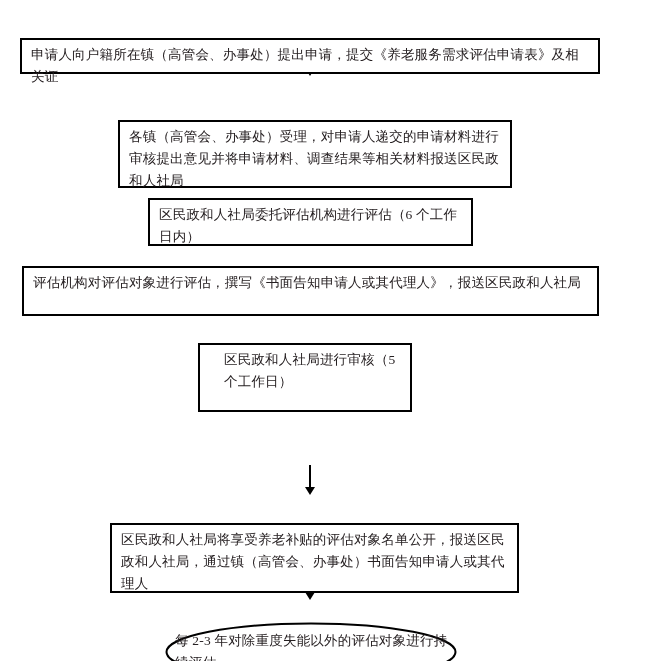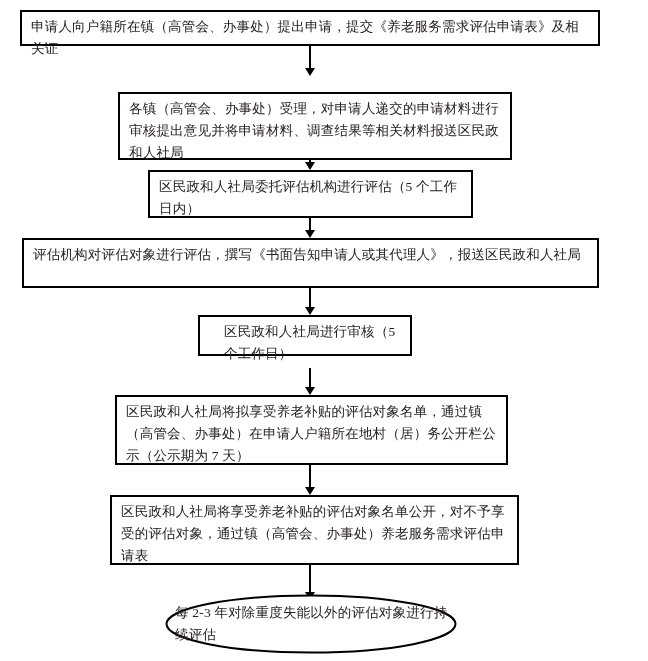--- a/index.html
+++ b/index.html
@@ -23,20 +23,21 @@
     position: absolute;
     box-sizing: border-box;
     background: #ffffff;
     border: 2px solid #000000;
     color: #262022;
     font-size: 13.5px;
     line-height: 22px;
     letter-spacing: 0.2px;
     padding: 4px 8px 4px 9px;
     text-align: left;
+    margin-top: 28px;
   }
   .node.terminator {
     border: none;
     background: transparent;
     padding: 0;
     display: flex;
     align-items: center;
     justify-content: center;
   }
   .ellipse-svg {
@@ -85,33 +86,30 @@
     <div class="arrowhead" style="left: 305px; top: 487px;"></div>
     <div class="connector" style="left: 309px; top: 565px; height: 28px;"></div>
     <div class="arrowhead" style="left: 305px; top: 592px;"></div>
     <div class="node" style="left: 20px; top: 10px; width: 580px; height: 36px;">
       <div>申请人向户籍所在镇（高管会、办事处）提出申请，提交《养老服务需求评估申请表》及相关证</div>
     </div>
     <div class="node" style="left: 118px; top: 92px; width: 394px; height: 68px;">
       <div>各镇（高管会、办事处）受理，对申请人递交的申请材料进行审核提出意见并将申请材料、调查结果等相关材料报送区民政和人社局</div>
     </div>
     <div class="node" style="left: 148px; top: 170px; width: 325px; height: 48px;">
-      <div>区民政和人社局委托评估机构进行评估（5 个工作日内）</div>
+      <div>区民政和人社局委托评估机构进行评估（6 个工作日内）</div>
     </div>
     <div class="node" style="left: 22px; top: 238px; width: 577px; height: 50px;">
       <div>评估机构对评估对象进行评估，撰写《书面告知申请人或其代理人》，报送区民政和人社局</div>
     </div>
-    <div class="node" style="left: 198px; top: 315px; width: 214px; height: 41px; padding-left: 24px;">
+    <div class="node" style="left: 198px; top: 315px; width: 214px; height: 69px; padding-left: 24px;">
       <div>区民政和人社局进行审核（5 个工作日）</div>
     </div>
-    <div class="node" style="left: 115px; top: 395px; width: 393px; height: 70px;">
-      <div>区民政和人社局将拟享受养老补贴的评估对象名单，通过镇（高管会、办事处）在申请人户籍所在地村（居）务公开栏公示（公示期为 7 天）</div>
-    </div>
     <div class="node" style="left: 110px; top: 495px; width: 409px; height: 70px;">
-      <div>区民政和人社局将享受养老补贴的评估对象名单公开，对不予享受的评估对象，通过镇（高管会、办事处）养老服务需求评估申请表</div>
+      <div>区民政和人社局将享受养老补贴的评估对象名单公开，报送区民政和人社局，通过镇（高管会、办事处）书面告知申请人或其代理人</div>
     </div>
     <div class="node terminator" style="left: 165px; top: 594px; width: 292px; height: 60px;">
       <svg class="ellipse-svg" width="292" height="60">
         <ellipse cx="146" cy="30" rx="144.5" ry="28.5" fill="#ffffff" stroke="#000000" stroke-width="2"></ellipse>
       </svg>
       <div class="term-text">每 2-3 年对除重度失能以外的评估对象进行持续评估</div>
     </div>
   </div>
 
 </body></html>

